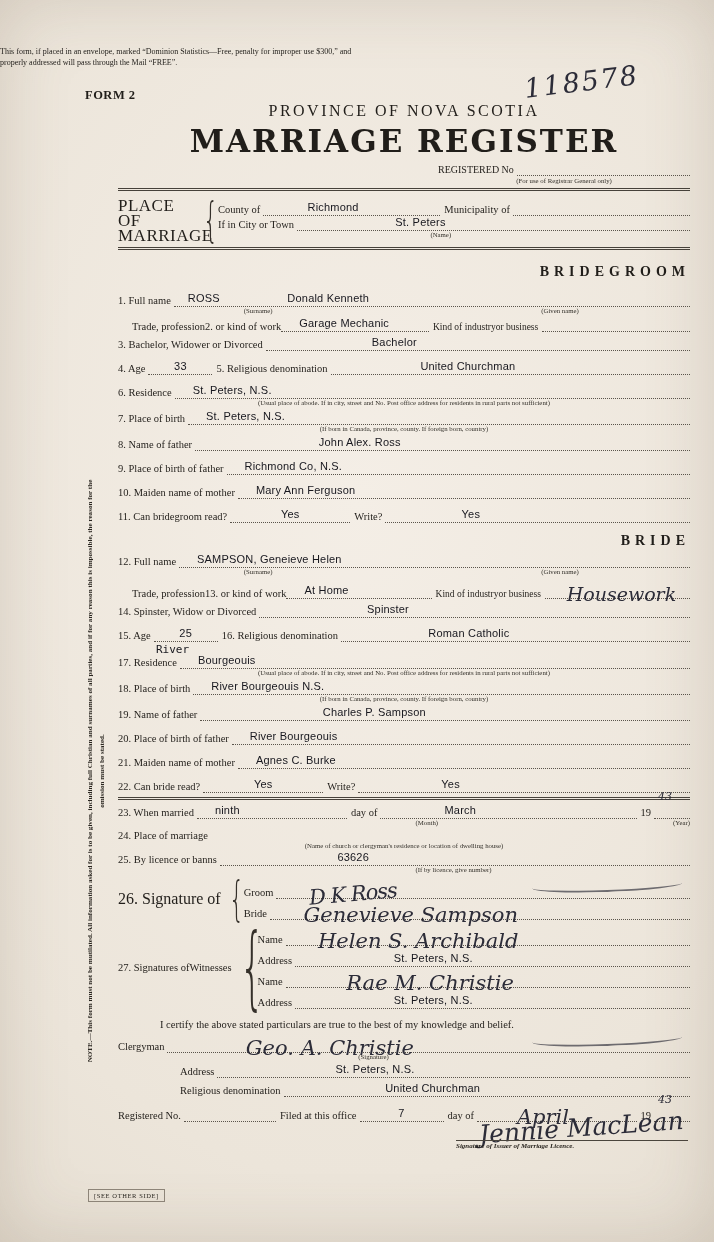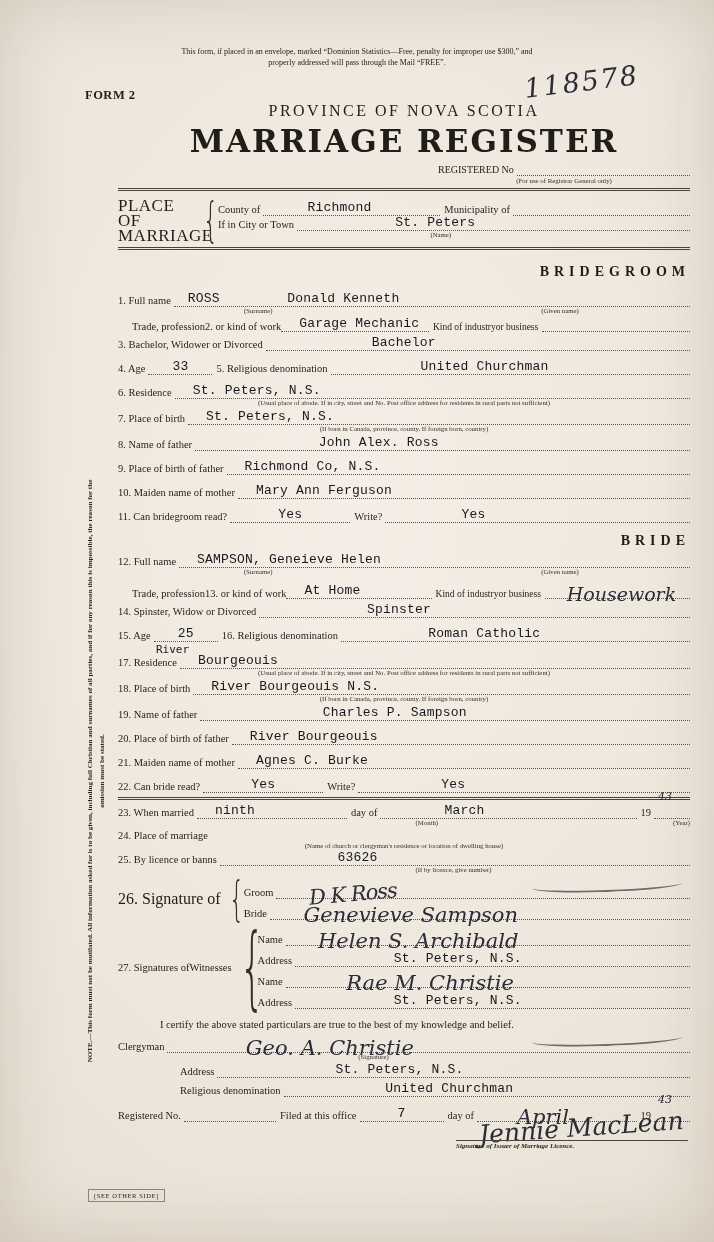--- a/index.html
+++ b/index.html
@@ -2,39 +2,39 @@
 <html><head>
 <meta charset="utf-8">
 <style>
 *{margin:0;padding:0;box-sizing:border-box}
 html,body{width:714px;height:1242px}
 body{position:relative;overflow:hidden;font-family:"Liberation Serif","DejaVu Serif",serif;color:#211e1a;background:#ece5db}
 .page{position:absolute;inset:0;
  background:radial-gradient(120% 100% at 50% 40%, #f4eee6 0%, #ece5da 55%, #e3dbce 85%, #d9d0c1 100%);
  box-shadow:inset 0 0 70px rgba(110,90,70,.20)}
 .content{position:absolute;left:118px;right:24px;top:0}
-.mail-notice{position:absolute;top:46px;left:0;right:0;text-align:center;font-size:8px;line-height:11px;color:#26231f}
+.mail-notice{position:absolute;top:46px;left:0;right:0;font-size:8px;line-height:11px;color:#26231f}
 .form-label{position:absolute;top:88px;left:85px;font-size:12.5px;font-weight:bold;letter-spacing:.5px}
 .serial{position:absolute;top:66px;left:524px;font-size:27px;transform:rotate(-7deg);letter-spacing:2px}
 .margin-note{position:absolute;left:-203px;top:758px;width:600px;height:26px;transform:rotate(-90deg);font-size:7.1px;font-weight:bold;line-height:12px;text-align:center;color:#2a2620}
 .see-other-side{position:absolute;left:88px;bottom:40px;font-size:6.5px;letter-spacing:.6px;border:1px solid #8d8478;padding:2px 5px;color:#2a2620;background:transparent}
 .h-province{margin-top:102px;text-align:center;font-size:16px;letter-spacing:2.5px}
 .h-main{margin-top:3px;text-align:center;font-size:31px;font-weight:bold;letter-spacing:2px;font-family:"DejaVu Serif",serif}
 .reg-block{margin:2px 0 0 auto;width:252px}
 .reg-block .row{font-size:10px}
 .reg-cap{font-size:6.5px;text-align:center;margin-top:1px}
 .rule{height:3px;border-top:1px solid #46413a;border-bottom:1px solid #46413a;margin-top:4px}
 .h-section{text-align:right;font-weight:bold;letter-spacing:5px;font-size:14px}
 .row{display:flex;align-items:flex-end;font-size:10.5px;line-height:13px}
 .lbl{white-space:nowrap;padding-right:3px}
 .lbl.pl{padding-left:4px}
 .fill{flex:1 1 auto;border-bottom:1px dotted #5a544b;height:15px;position:relative}
 .fill.h20{height:21px}
 .f150{flex:0 0 150px}.f120{flex:0 0 120px}.f80{flex:0 0 84px}.f60{flex:0 0 64px}.f34{flex:0 0 36px}.f90{flex:0 0 92px}
-.typ{position:absolute;bottom:1px;left:18px;font-family:Liberation Mono, monospace;font-size:13px;letter-spacing:.2px;color:#17171e;white-space:nowrap}
+.typ{position:absolute;bottom:1px;left:18px;font-family:Liberation Sans, sans-serif;font-size:11px;letter-spacing:.2px;color:#17171e;white-space:nowrap}
 .typ.l22{left:22%}.typ.lc{left:50%;transform:translateX(-50%)}.typ.l25{left:25%}.typ.l14{left:14px}
 .ink{font-family:"DejaVu Serif",serif;font-style:italic;color:#2c2c38;white-space:nowrap}
 .fill .ink{position:absolute;bottom:-3px;left:18%;font-size:19px}
 .fill .ink.sz16{font-size:11px;bottom:15px;left:4px}
 .fill .ink.sz22{font-size:21px}
 .fill .ink.l8{left:8%}
 .fill .ink.l15{left:15%}
 .fill .ink.l25{left:25%}
 .cap{font-size:6.8px;color:#33302a}
 .capline{text-align:center;margin-top:0}

